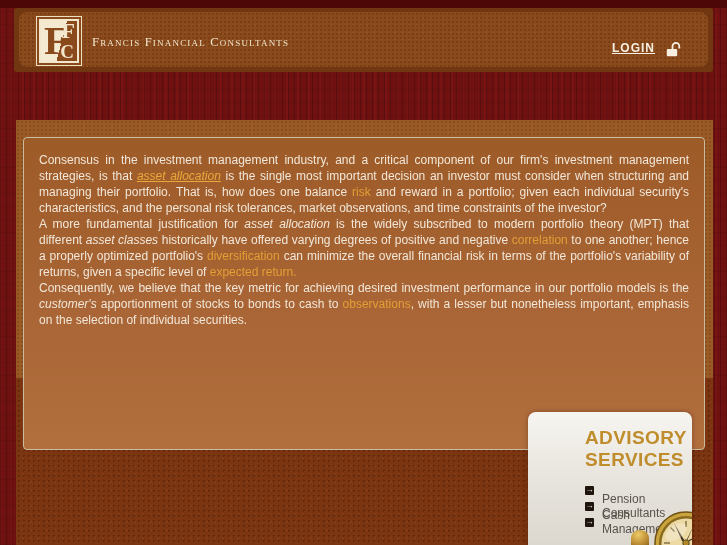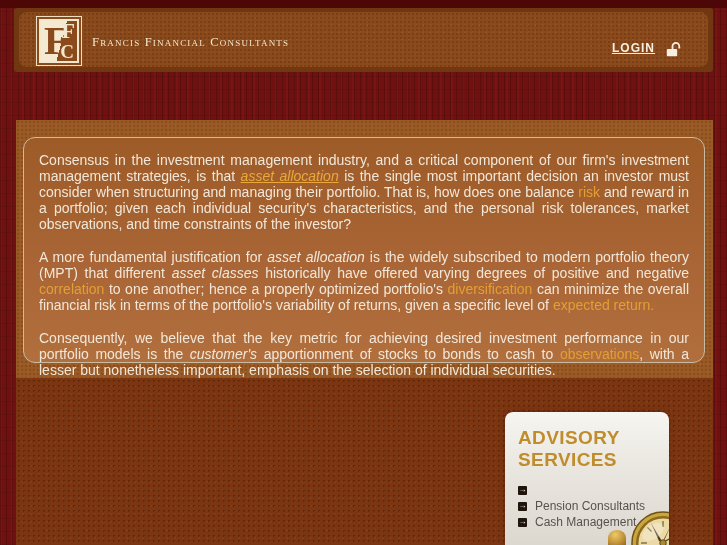--- a/index.html
+++ b/index.html
@@ -52,36 +52,36 @@
     background-image:
       radial-gradient(rgba(70,25,0,0.20) 1px, transparent 1px),
       radial-gradient(rgba(255,205,130,0.06) 1px, transparent 1px);
     background-size:4px 4px, 7px 7px; background-position:0 0, 2px 3px; }
   .main-lower { height:167px; background-color:#7c3511;
     background-image:
       radial-gradient(rgba(45,12,0,0.35) 1px, transparent 1px),
       radial-gradient(rgba(255,190,120,0.05) 1px, transparent 1px);
     background-size:5px 5px, 8px 8px; background-position:0 0, 3px 4px; }
 
-  .content-box { position:absolute; left:7px; top:17px; width:682px; height:226px;
-    border:1px solid #c9bca2; border-radius:12px;
+  .content-box { position:absolute; left:7px; top:17px; width:682px; height:313px;
+    border:1px solid #c9bca2; border-radius:4px;
     background:linear-gradient(180deg, #9d5b28 0%, #a96535 55%, #b26f3e 100%);
-    padding:14px 15px; color:#f1e7d9; font-size:14px; line-height:16px;
+    padding:14px 15px; color:#f1e7d9; font-size:12px; line-height:16px;
     text-align:justify; }
   .content-box p { margin:0; }
-  .content-box p + p { margin-top:17px; }
+  .content-box p + p { }
   .gold-link { color:#eaa83c; font-style:italic; text-decoration:underline; cursor:pointer; }
   .gold-word { color:#e29f35; cursor:pointer; }
   .it { font-style:italic; }
 
   
-  .advisory-panel { position:absolute; left:505px; top:412px; width:164px; height:133px;
+  .advisory-panel { position:absolute; left:528px; top:412px; width:164px; height:133px;
     border-radius:8px 8px 0 0; overflow:hidden;
     background:linear-gradient(180deg, #f7f5f1 0%, #e9e6df 45%, #dcd8d0 100%);
-    box-shadow:0 0 5px rgba(40,10,0,0.35); }
+    box-shadow:0 0 5px rgba(40,10,0,0.35);padding-left:44px; }
   .advisory-title { margin:15px 0 0 13px; font-size:19px; font-weight:bold;
     color:#c08d2d; letter-spacing:0.4px; }
   .advisory-list { margin:11px 0 0 13px; list-style:none; }
   .advisory-item { display:flex; align-items:center; gap:8px; height:16px;
     font-size:12px; color:#57534c; cursor:pointer; }
   .bullet { width:9px; height:9px; background:#20150c; border-radius:1px; flex:0 0 9px;
     display:flex; align-items:center; justify-content:center;
     color:#ffffff; font-size:8px; line-height:8px; font-weight:bold; }
 
   .compass-svg { position:absolute; left:103px; top:93px; width:110px; height:70px; }

